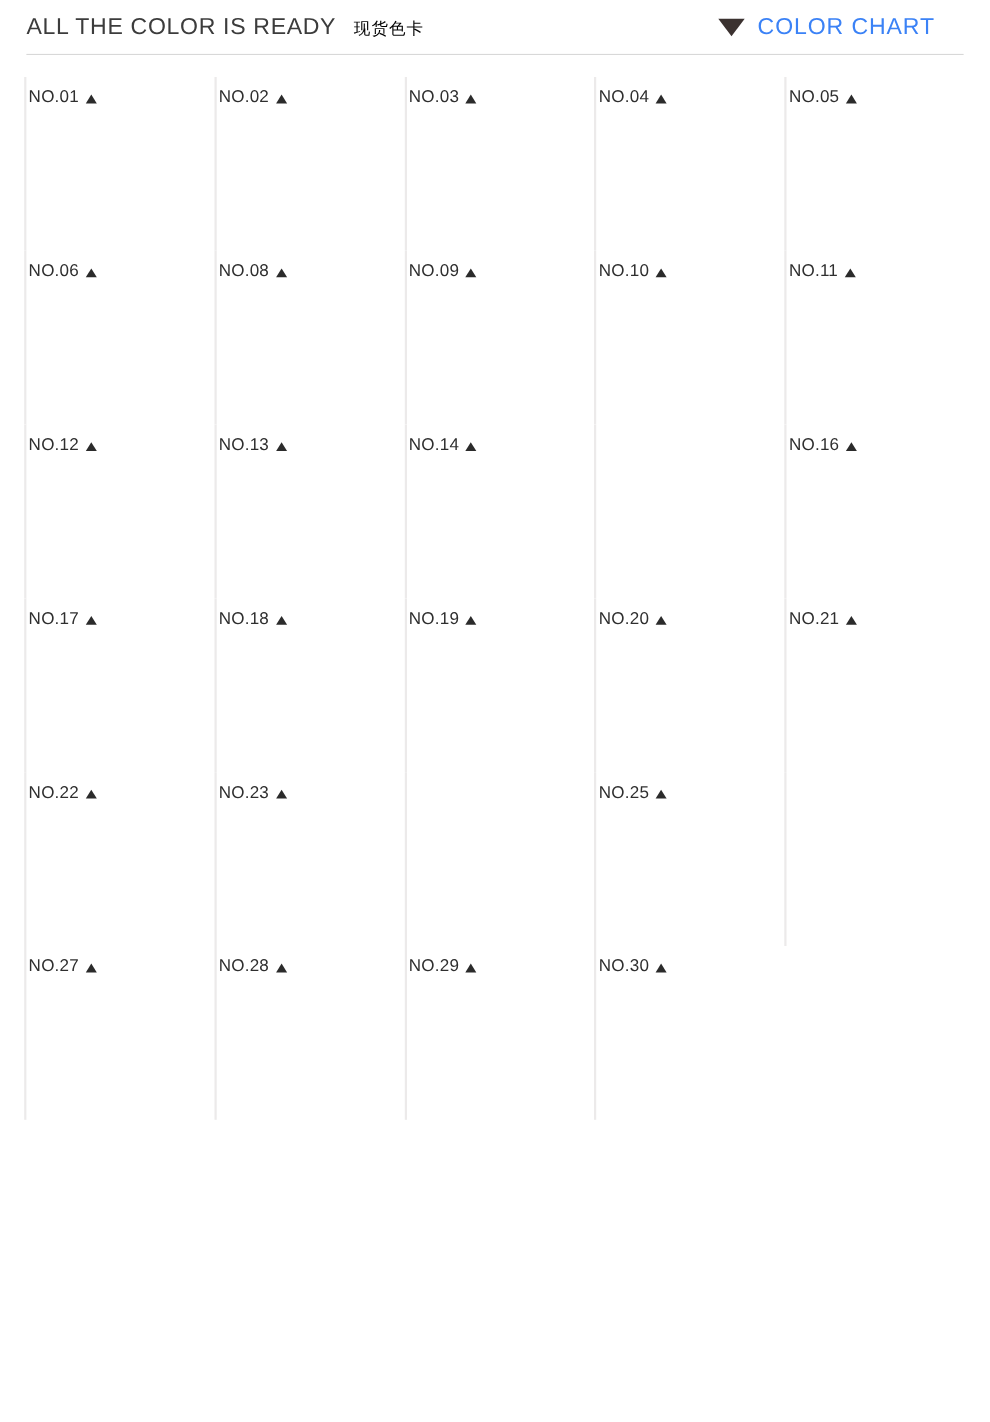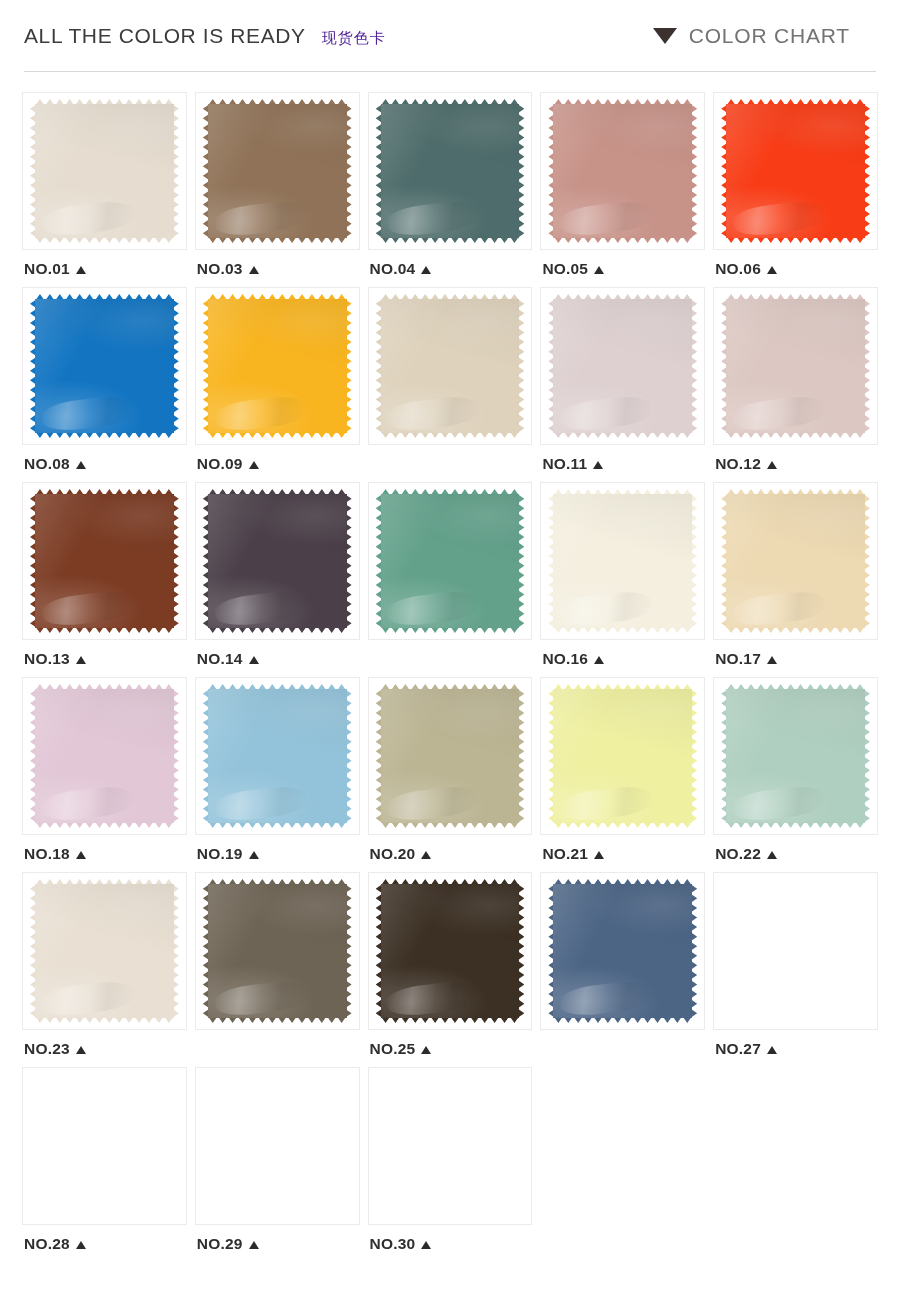--- a/index.html
+++ b/index.html
@@ -12,63 +12,63 @@
     height: 1293px;
     font-family: "Liberation Sans", sans-serif;
     color: #3a3a3a;
     overflow: hidden;
     position: relative;
   }
 
   
   .page-header {
     position: relative;
-    height: 72px;
+    height: 50px;
     padding: 0 24px;
     box-sizing: border-box;
     display: flex;
     align-items: center;
     justify-content: space-between;
   }
   .header-left {
     display: flex;
     align-items: baseline;
     gap: 16px;
   }
   .header-title {
     font-size: 21px;
     letter-spacing: 0.6px;
     color: #3c3c3c;
     font-weight: 400;
     white-space: nowrap;
   }
   .header-subtitle {
     font-size: 15px;
-    color: #4c1d95;
+    color: #000000;
     letter-spacing: 1px;
     white-space: nowrap;
   }
   .header-right {
     display: flex;
     align-items: center;
     gap: 12px;
     padding-right: 26px;
   }
   .tri-down {
     width: 0;
     height: 0;
     border-left: 12px solid transparent;
     border-right: 12px solid transparent;
     border-top: 16px solid #3b3230;
     display: block;
   }
   .header-right-label {
     font-size: 21px;
     letter-spacing: 0.8px;
-    color: #737373;
+    color: #3b82f6;
     white-space: nowrap;
   }
   .header-rule {
     position: absolute;
     left: 24px;
     right: 24px;
     bottom: 0;
     height: 1px;
     background: #d8d8d8;
   }
@@ -77,22 +77,21 @@
   .swatch-grid {
     padding: 20px 22px 0 22px;
     box-sizing: border-box;
     display: grid;
     grid-template-columns: repeat(5, 1fr);
     column-gap: 8px;
     row-gap: 0px;
   }
   .swatch-cell {
     display: flex;
-    flex-direction: column;
-    font-weight: bold;
+    flex-direction: row;
   }
   .swatch-frame {
     position: relative;
     height: 158px;
     border: 1px solid #eceaea;
     background: #ffffff;
     box-sizing: border-box;
     overflow: hidden;
   }
   .swatch-stage {
@@ -254,20 +253,39 @@
         </div>
       </div>
       <div class="swatch-label">
         <span>NO.01</span>
         <span class="tri-up"></span>
       </div>
     </div>
     <div class="swatch-cell">
       <div class="swatch-frame">
         <div class="swatch-stage">
+          <div class="fabric" style="--c: #e0a64a;">
+            <div class="body"></div>
+            <div class="zz top"></div>
+            <div class="zz bottom"></div>
+            <div class="zz left"></div>
+            <div class="zz right"></div>
+            <div class="sheen"></div>
+            <div class="fold"></div>
+          </div>
+        </div>
+      </div>
+      <div class="swatch-label">
+        <span>NO.02</span>
+        <span class="tri-up"></span>
+      </div>
+    </div>
+    <div class="swatch-cell">
+      <div class="swatch-frame">
+        <div class="swatch-stage">
           <div class="fabric" style="--c: #8f7257;">
             <div class="body"></div>
             <div class="zz top"></div>
             <div class="zz bottom"></div>
             <div class="zz left"></div>
             <div class="zz right"></div>
             <div class="sheen"></div>
             <div class="fold"></div>
           </div>
         </div>
@@ -378,20 +396,24 @@
           <div class="fabric" style="--c: #ded2bc;">
             <div class="body"></div>
             <div class="zz top"></div>
             <div class="zz bottom"></div>
             <div class="zz left"></div>
             <div class="zz right"></div>
             <div class="sheen"></div>
             <div class="fold"></div>
           </div>
         </div>
+      </div>
+      <div class="swatch-label">
+        <span>NO.10</span>
+        <span class="tri-up"></span>
       </div>
     </div>
     <div class="swatch-cell">
       <div class="swatch-frame">
         <div class="swatch-stage">
           <div class="fabric" style="--c: #ded0d0;">
             <div class="body"></div>
             <div class="zz top"></div>
             <div class="zz bottom"></div>
             <div class="zz left"></div>

